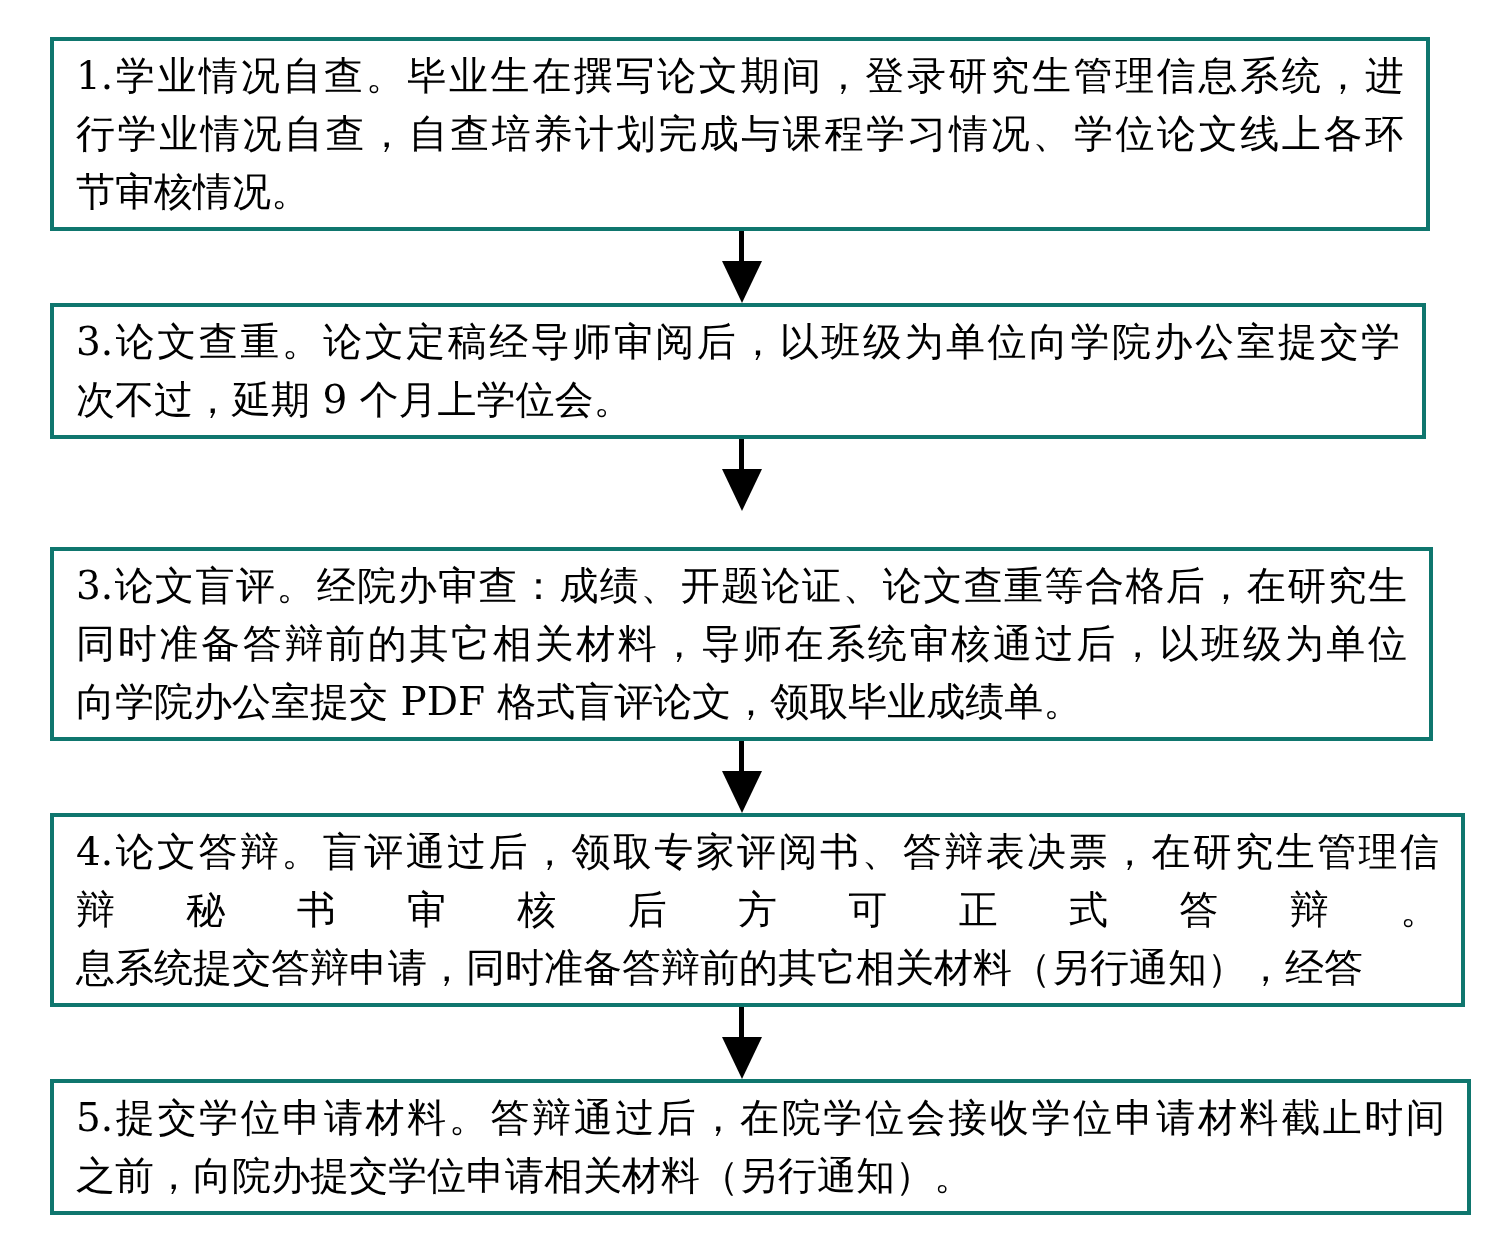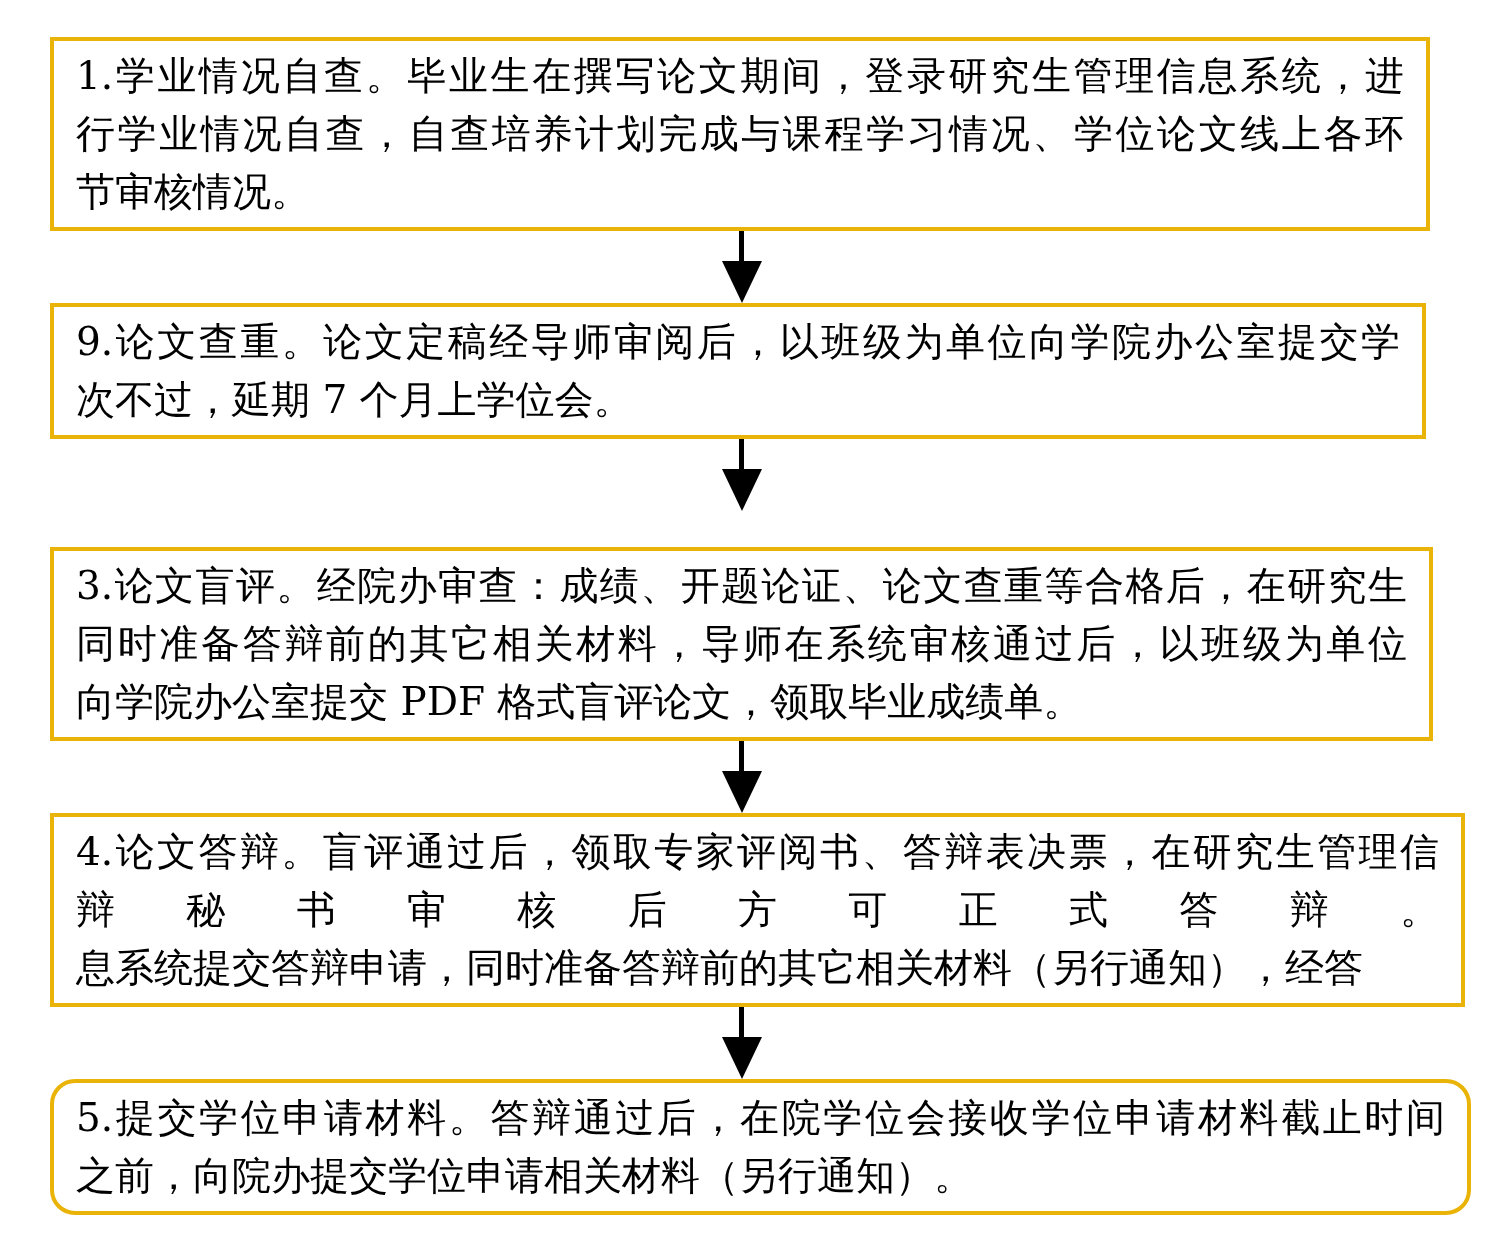--- a/index.html
+++ b/index.html
@@ -16,31 +16,31 @@
     overflow: hidden;
     box-sizing: border-box;
     padding-top: 37px;
     padding-left: 50px;
   }
   .flow {
     display: flex;
     flex-direction: column;
   }
   .box {
-    border: 4px solid #eab308;
+    border: 4px solid #0f766e;
     box-sizing: border-box;
     padding: 6px 22px 6px 22px;
     background: #ffffff;
   }
   
   .b1 { margin-right: 63px; }
   .b2 { margin-right: 67px; }
   .b3 { margin-right: 60px; margin-top: 36px; }
   .b4 { margin-right: 28px; }
-  .b5 { margin-right: 22px; border-radius: 25px; }
+  .b5 { margin-right: 22px; }
 
   .boxtext {
     font-size: 39px;
     line-height: 58px;
     color: #000000;
     letter-spacing: 0px;
   }
   .boxtext div {
     text-align: justify;
     text-align-last: justify;
@@ -84,22 +84,22 @@
         </div>
     </div>
 
     <div class="arrow">
       <div class="shaft"></div>
       <div class="head"></div>
     </div>
 
     <div class="box b2">
       <div class="boxtext">
-          <div>9.论文查重。论文定稿经导师审阅后，以班级为单位向学院办公室提交学</div>
-          <div>次不过，延期 7 个月上学位会。</div>
+          <div>3.论文查重。论文定稿经导师审阅后，以班级为单位向学院办公室提交学</div>
+          <div>次不过，延期 9 个月上学位会。</div>
         </div>
     </div>
 
     <div class="arrow">
       <div class="shaft"></div>
       <div class="head"></div>
     </div>
 
     <div class="box b3">
       <div class="boxtext">

